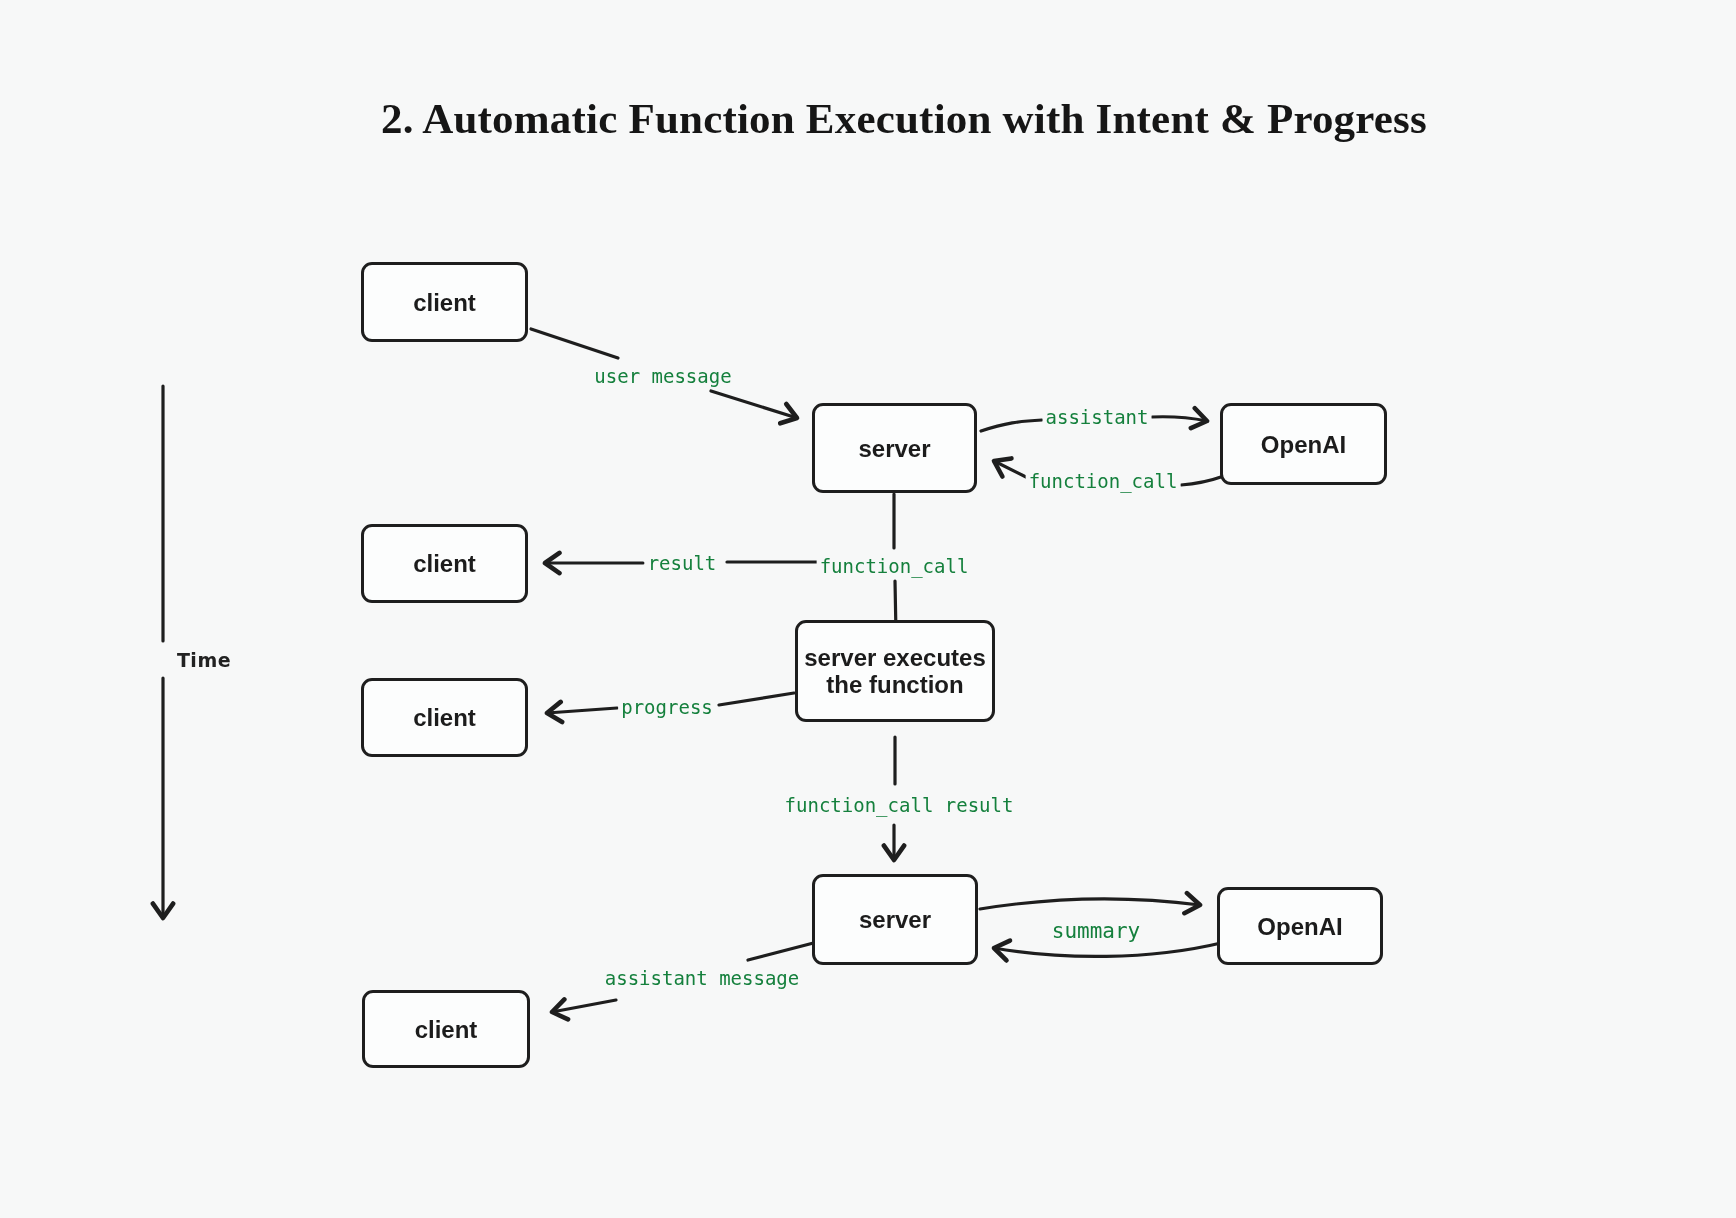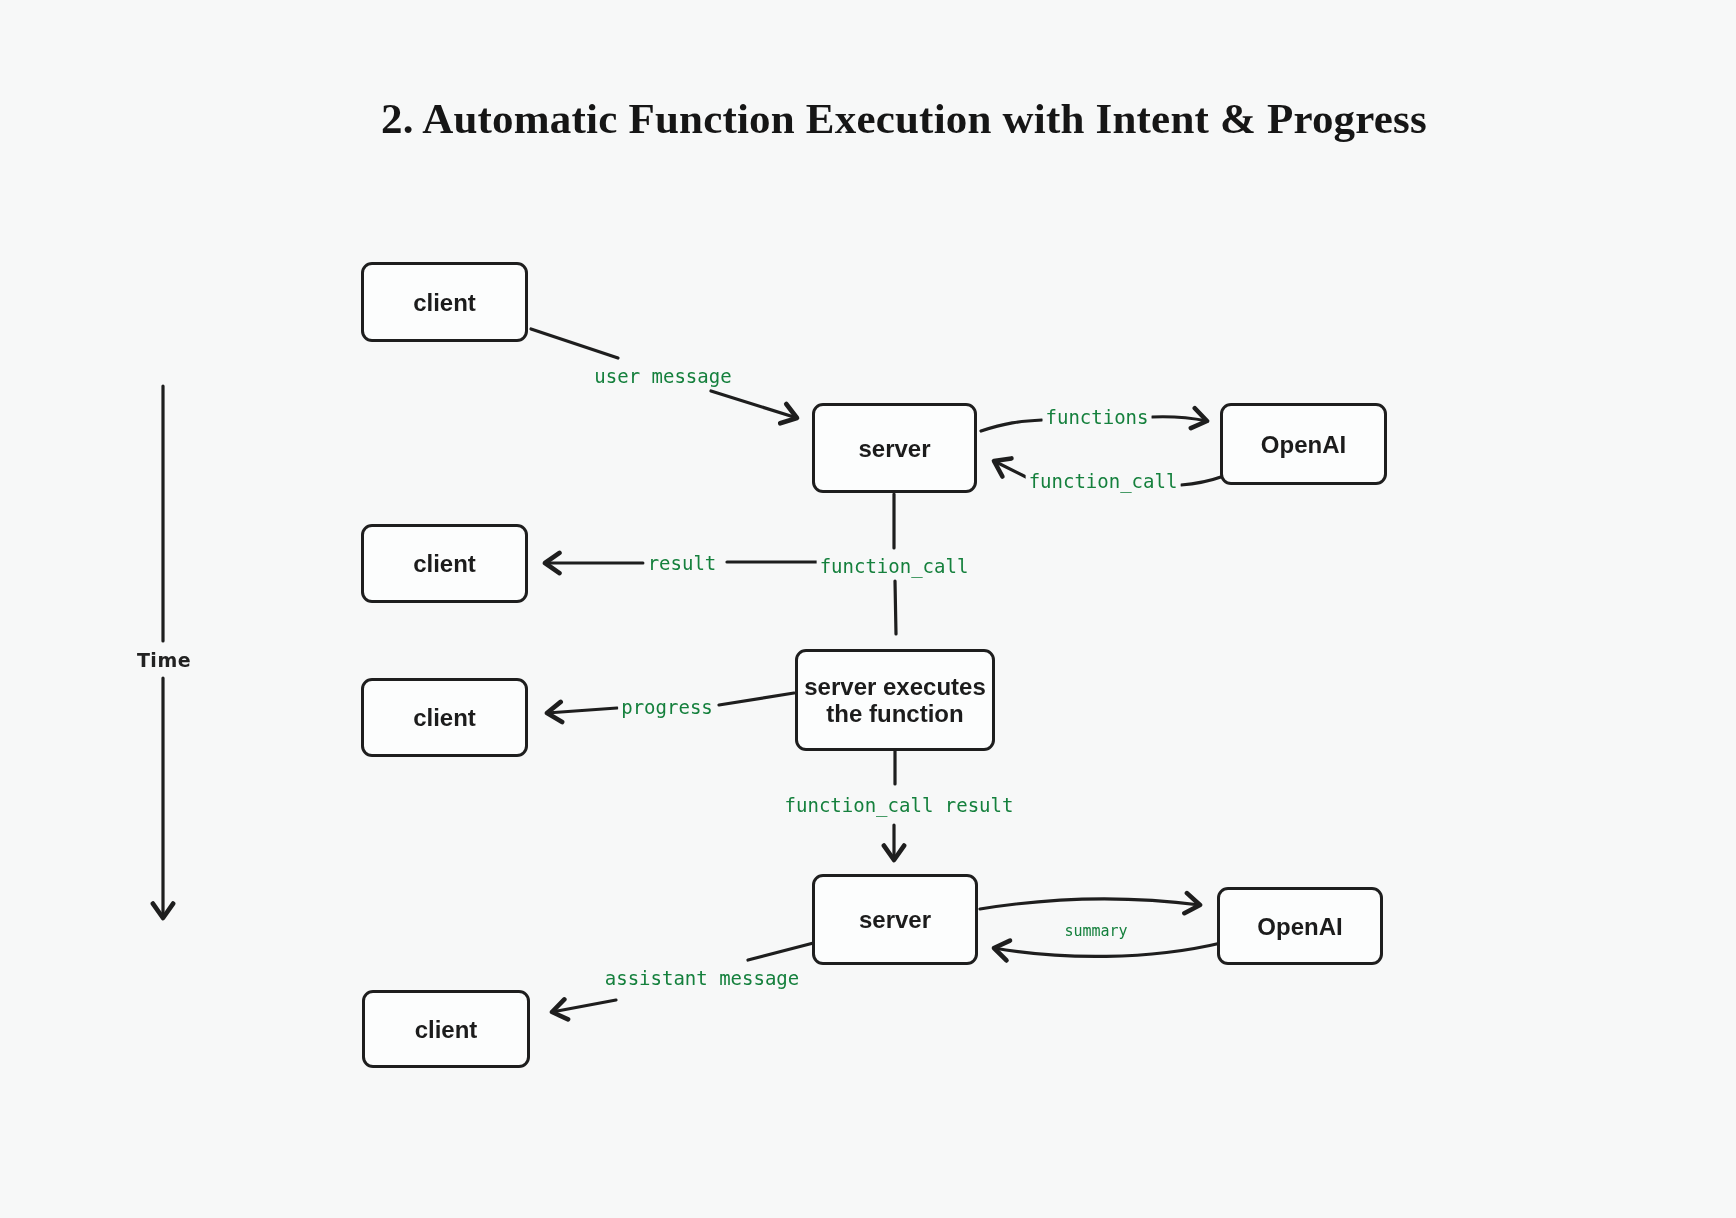--- a/index.html
+++ b/index.html
@@ -62,31 +62,32 @@
     position:absolute;
     transform:translate(-50%,-50%);
     white-space:nowrap;
     font-family:"DejaVu Sans Mono","Liberation Mono",monospace;
     font-size:19px;
     font-weight:500;
     color:#15803d;
     background:var(--background);
     padding:0 3px;
   }
-  .elabel.big{font-size:15px;}
+  .elabel.big{font-size:21px;}
   .tlabel{
     position:absolute;
     transform:translate(-50%,-50%);
     font-family:"DejaVu Sans",sans-serif;
     font-weight:700;
     font-size:19px;
     letter-spacing:0.5px;
     color:#222;
     background:var(--background);
     padding:2px 4px;
+    margin-left:40px;
   }
 </style>
 </head>
 <body>
 
 <div class="canvas">
 
   <h1 class="title">2. Automatic Function Execution with Intent &amp; Progress</h1>
 
   <svg class="wires" width="1736" height="1218" viewBox="0 0 1736 1218">
@@ -136,21 +137,21 @@
   </div>
 
   <div class="node" style="left:1220px;top:403px;width:167px;height:82px">
     <span>OpenAI</span>
   </div>
 
   <div class="node" style="left:361px;top:524px;width:167px;height:79px">
     <span>client</span>
   </div>
 
-  <div class="node" style="left:795px;top:649px;width:200px;height:102px">
+  <div class="node" style="left:795px;top:620px;width:200px;height:102px">
     <span>server executes</span>
     <span>the function</span>
   </div>
 
   <div class="node" style="left:361px;top:678px;width:167px;height:79px">
     <span>client</span>
   </div>
 
   <div class="node" style="left:812px;top:874px;width:166px;height:91px">
     <span>server</span>
@@ -158,21 +159,21 @@
 
   <div class="node" style="left:1217px;top:887px;width:166px;height:78px">
     <span>OpenAI</span>
   </div>
 
   <div class="node" style="left:362px;top:990px;width:168px;height:78px">
     <span>client</span>
   </div>
 
   <span class="elabel" style="left:663px;top:376px">user message</span>
-  <span class="elabel" style="left:1097px;top:417px">functions</span>
+  <span class="elabel" style="left:1097px;top:417px">assistant</span>
   <span class="elabel" style="left:1103px;top:481px">function_call</span>
   <span class="elabel" style="left:894px;top:566px">function_call</span>
   <span class="elabel" style="left:682px;top:563px">result</span>
   <span class="elabel" style="left:667px;top:707px">progress</span>
   <span class="elabel" style="left:899px;top:805px">function_call result</span>
   <span class="elabel big" style="left:1096px;top:931px">summary</span>
   <span class="elabel" style="left:702px;top:978px">assistant message</span>
 
   <span class="tlabel" style="left:164px;top:660px">Time</span>
 

